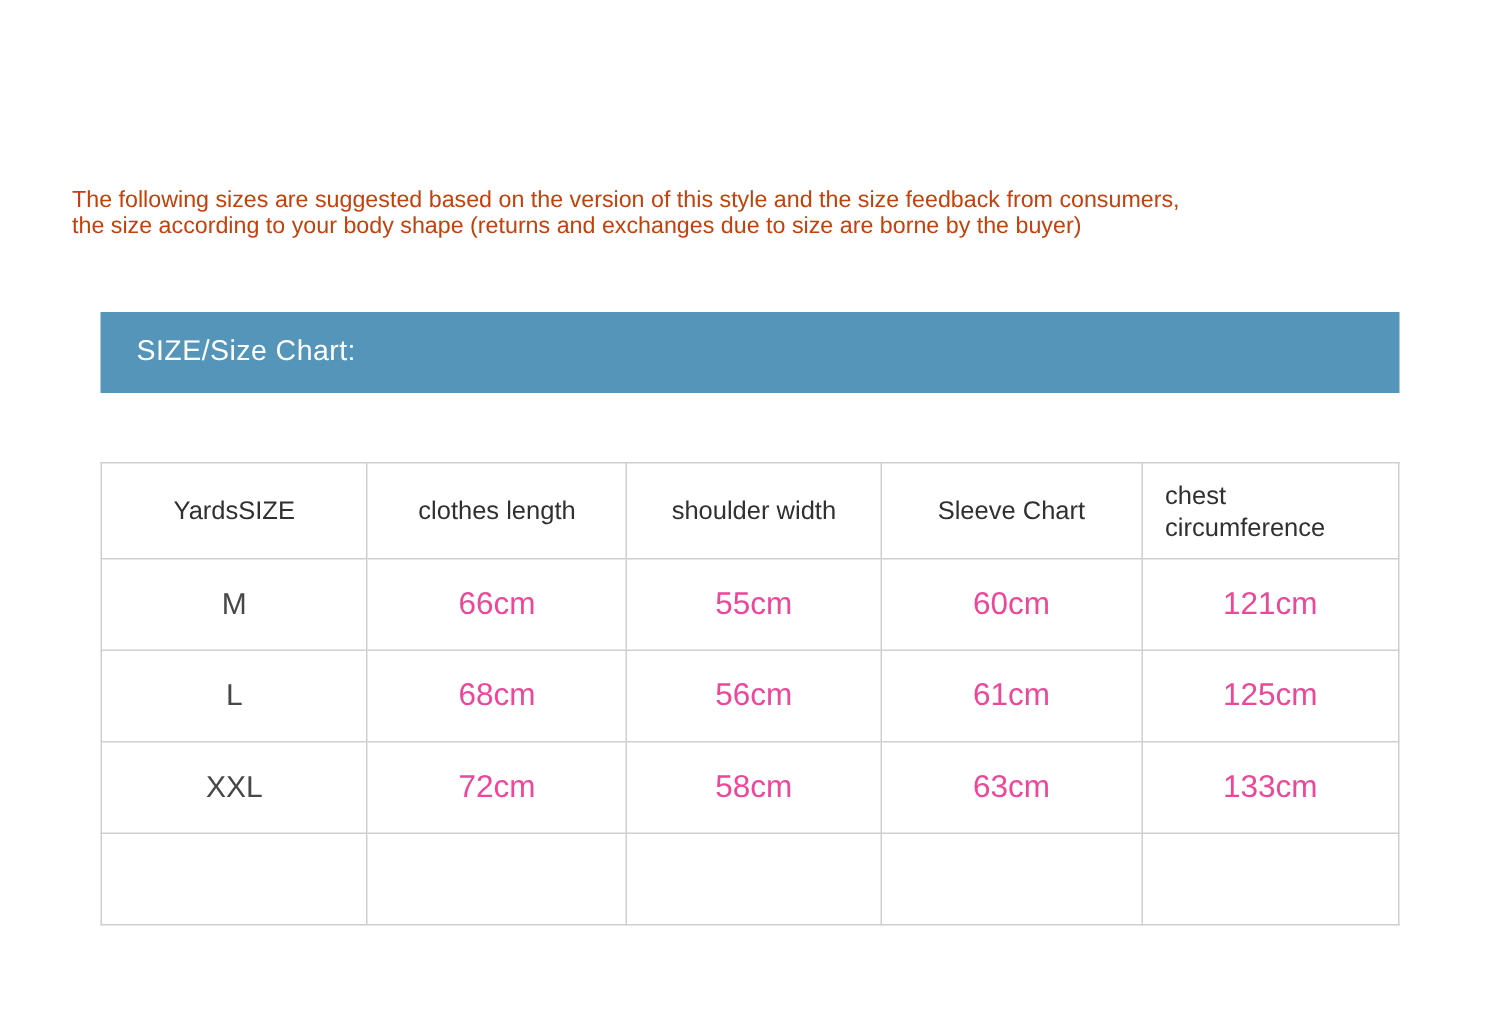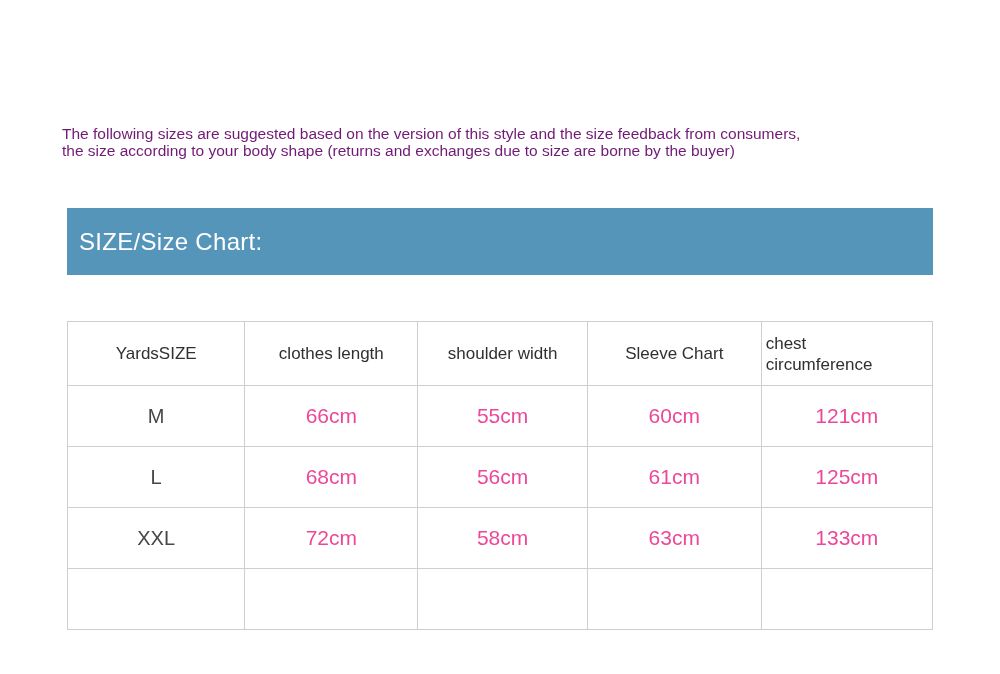--- a/index.html
+++ b/index.html
@@ -13,42 +13,42 @@
   }
   .heading{
     position:absolute;
     left:65px;
     top:75px;
     font-size:16px;
     color:#1f1f1f;
   }
   .intro{
     position:absolute;
-    left:62px;
+    left:48px;
     top:125px;
     font-size:15.5px;
     line-height:17.4px;
-    color:#701a75;
+    color:#c2410c;
   }
   .intro div{white-space:nowrap;}
   .chart{
     position:absolute;
     left:67px;
     top:208px;
     width:866px;
   }
   .chart-title-bar{
-    height:67px;
+    height:54px;
     background:#5595BA;
     display:flex;
     align-items:center;
-    padding-left:12px;
+    padding-left:24px;
     box-sizing:border-box;
     color:#ffffff;
-    font-size:24px;
+    font-size:19px;
     letter-spacing:0.3px;
   }
   table.size-table{
     width:100%;
     border-collapse:collapse;
     table-layout:fixed;
     background:#ffffff;
     margin-top:46px;
   }
   table.size-table th,
@@ -59,21 +59,21 @@
   table.size-table thead th{
     height:63px;
     font-weight:400;
     font-size:17px;
     color:#30302f;
     text-align:center;
     vertical-align:middle;
   }
   table.size-table thead th.chest-header{
     text-align:left;
-    padding-left:4px;
+    padding-left:15px;
     line-height:21px;
     white-space:pre-line;
   }
   table.size-table tbody td{
     height:60px;
     text-align:center;
     vertical-align:middle;
     font-size:21px;
     color:#ec4899;
   }

